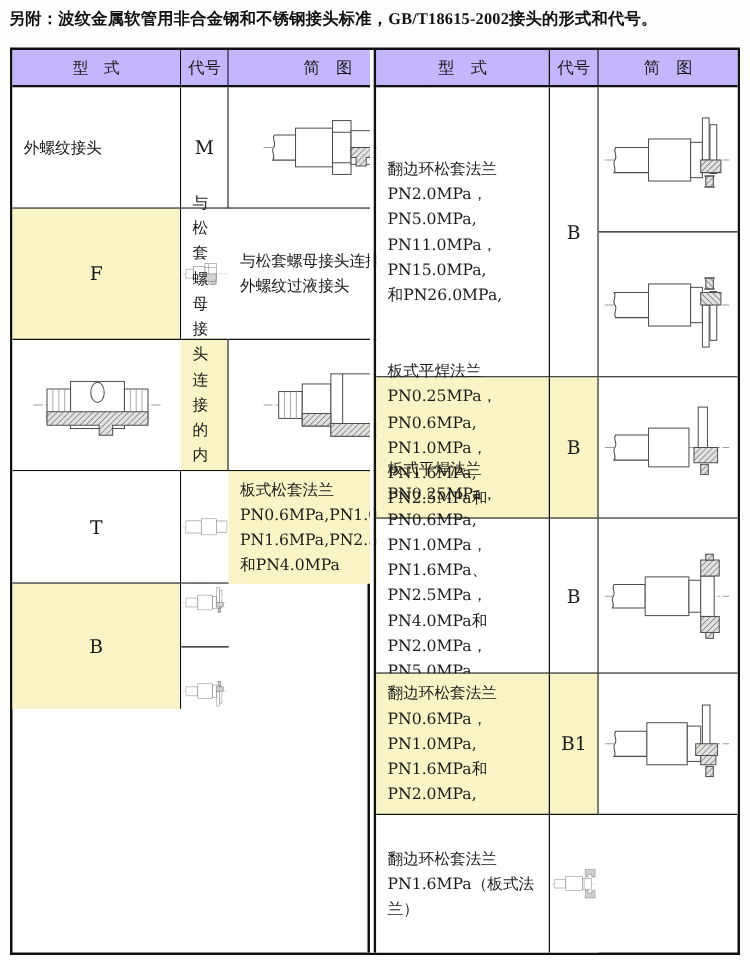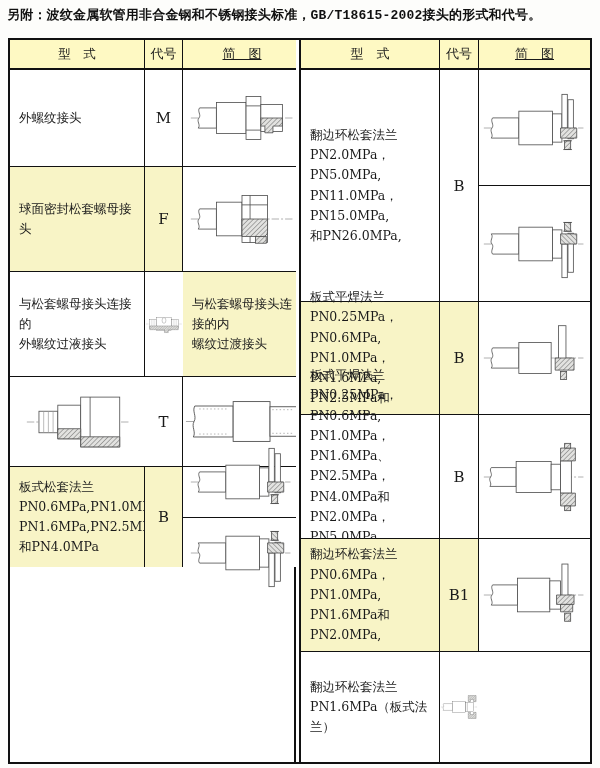--- a/index.html
+++ b/index.html
@@ -4,40 +4,40 @@
 <style>
   html,body{margin:0;padding:0;}
   body{
     width:600px;height:768px;background:#fdfdfb;
     font-family:"DejaVu Serif","Liberation Serif",serif;
     color:#1a1a1a;position:relative;overflow:hidden;
   }
   .page{position:absolute;inset:0;}
   .doc-title{
     position:absolute;top:6px;left:7px;width:586px;
-    font-family:Liberation Mono, monospace;
+    font-family:Liberation Serif, serif;
     font-weight:bold;font-size:13px;letter-spacing:.2px;color:#111;
   }
   .tbl{
     position:absolute;left:8px;top:38px;width:584px;height:726px;
     border:2px solid #111;background:#fff;display:flex;box-sizing:border-box;
   }
   .half{display:grid;box-sizing:border-box;height:100%;}
   .half-l{width:286px;border-right:2px solid #111;
     grid-template-columns:135px 38px 1fr;
     grid-template-rows:30px 97px 105px 105px 90px 100px 1fr;}
   .gap{width:3px;background:#fff;}
   .half-r{flex:1;border-left:2px solid #111;
     grid-template-columns:139px 39px 1fr;
     grid-template-rows:30px 232px 113px 124px 113px 1fr;}
   .c{border-right:1px solid #111;border-bottom:1px solid #111;
      display:flex;align-items:center;box-sizing:border-box;background:#fff;}
-  .c.nr{border-right:none;text-decoration:underline;}
+  .c.nr{border-right:none;}
   .c.nb{border-bottom:none;}
-  .hd{background:#fef9c3;justify-content:center;
+  .hd{background:#c4b5fd;justify-content:center;
       font-size:13px;border-bottom:2px solid #111;}
   .type-cell{padding:4px 6px 4px 9px;font-size:12.5px;line-height:1.62;
       white-space:pre-line;text-align:left;}
   .code-cell{justify-content:center;font-size:15px;}
   .dcell{justify-content:center;}
   .dsplit{flex-direction:column;align-items:stretch;padding:0;}
   .dsub{flex:1;display:flex;align-items:center;justify-content:center;}
   .dsub.first{border-bottom:1px solid #111;}
   .hl{background:#f8f4c6;}
   .dg{width:108px;height:70px;display:block;}
@@ -174,21 +174,20 @@
       <div class="c hd nr">简　图</div>
 
       <div class="c type-cell">外螺纹接头</div>
       <div class="c code-cell">M</div>
       <div class="c dcell nr">
         <svg class="dg" viewBox="0 0 160 104">
             <use href="#g-m"></use>
           </svg>
       </div>
 
-      <div class="c type-cell hl">球面密封松套螺母接头</div>
       <div class="c code-cell hl">F</div>
       <div class="c dcell nr">
         <svg class="dg" viewBox="0 0 160 104">
             <use href="#g-f"></use>
           </svg>
       </div>
 
       <div class="c type-cell">与松套螺母接头连接的
 外螺纹过液接头</div>
       <div class="c dcell nr">

